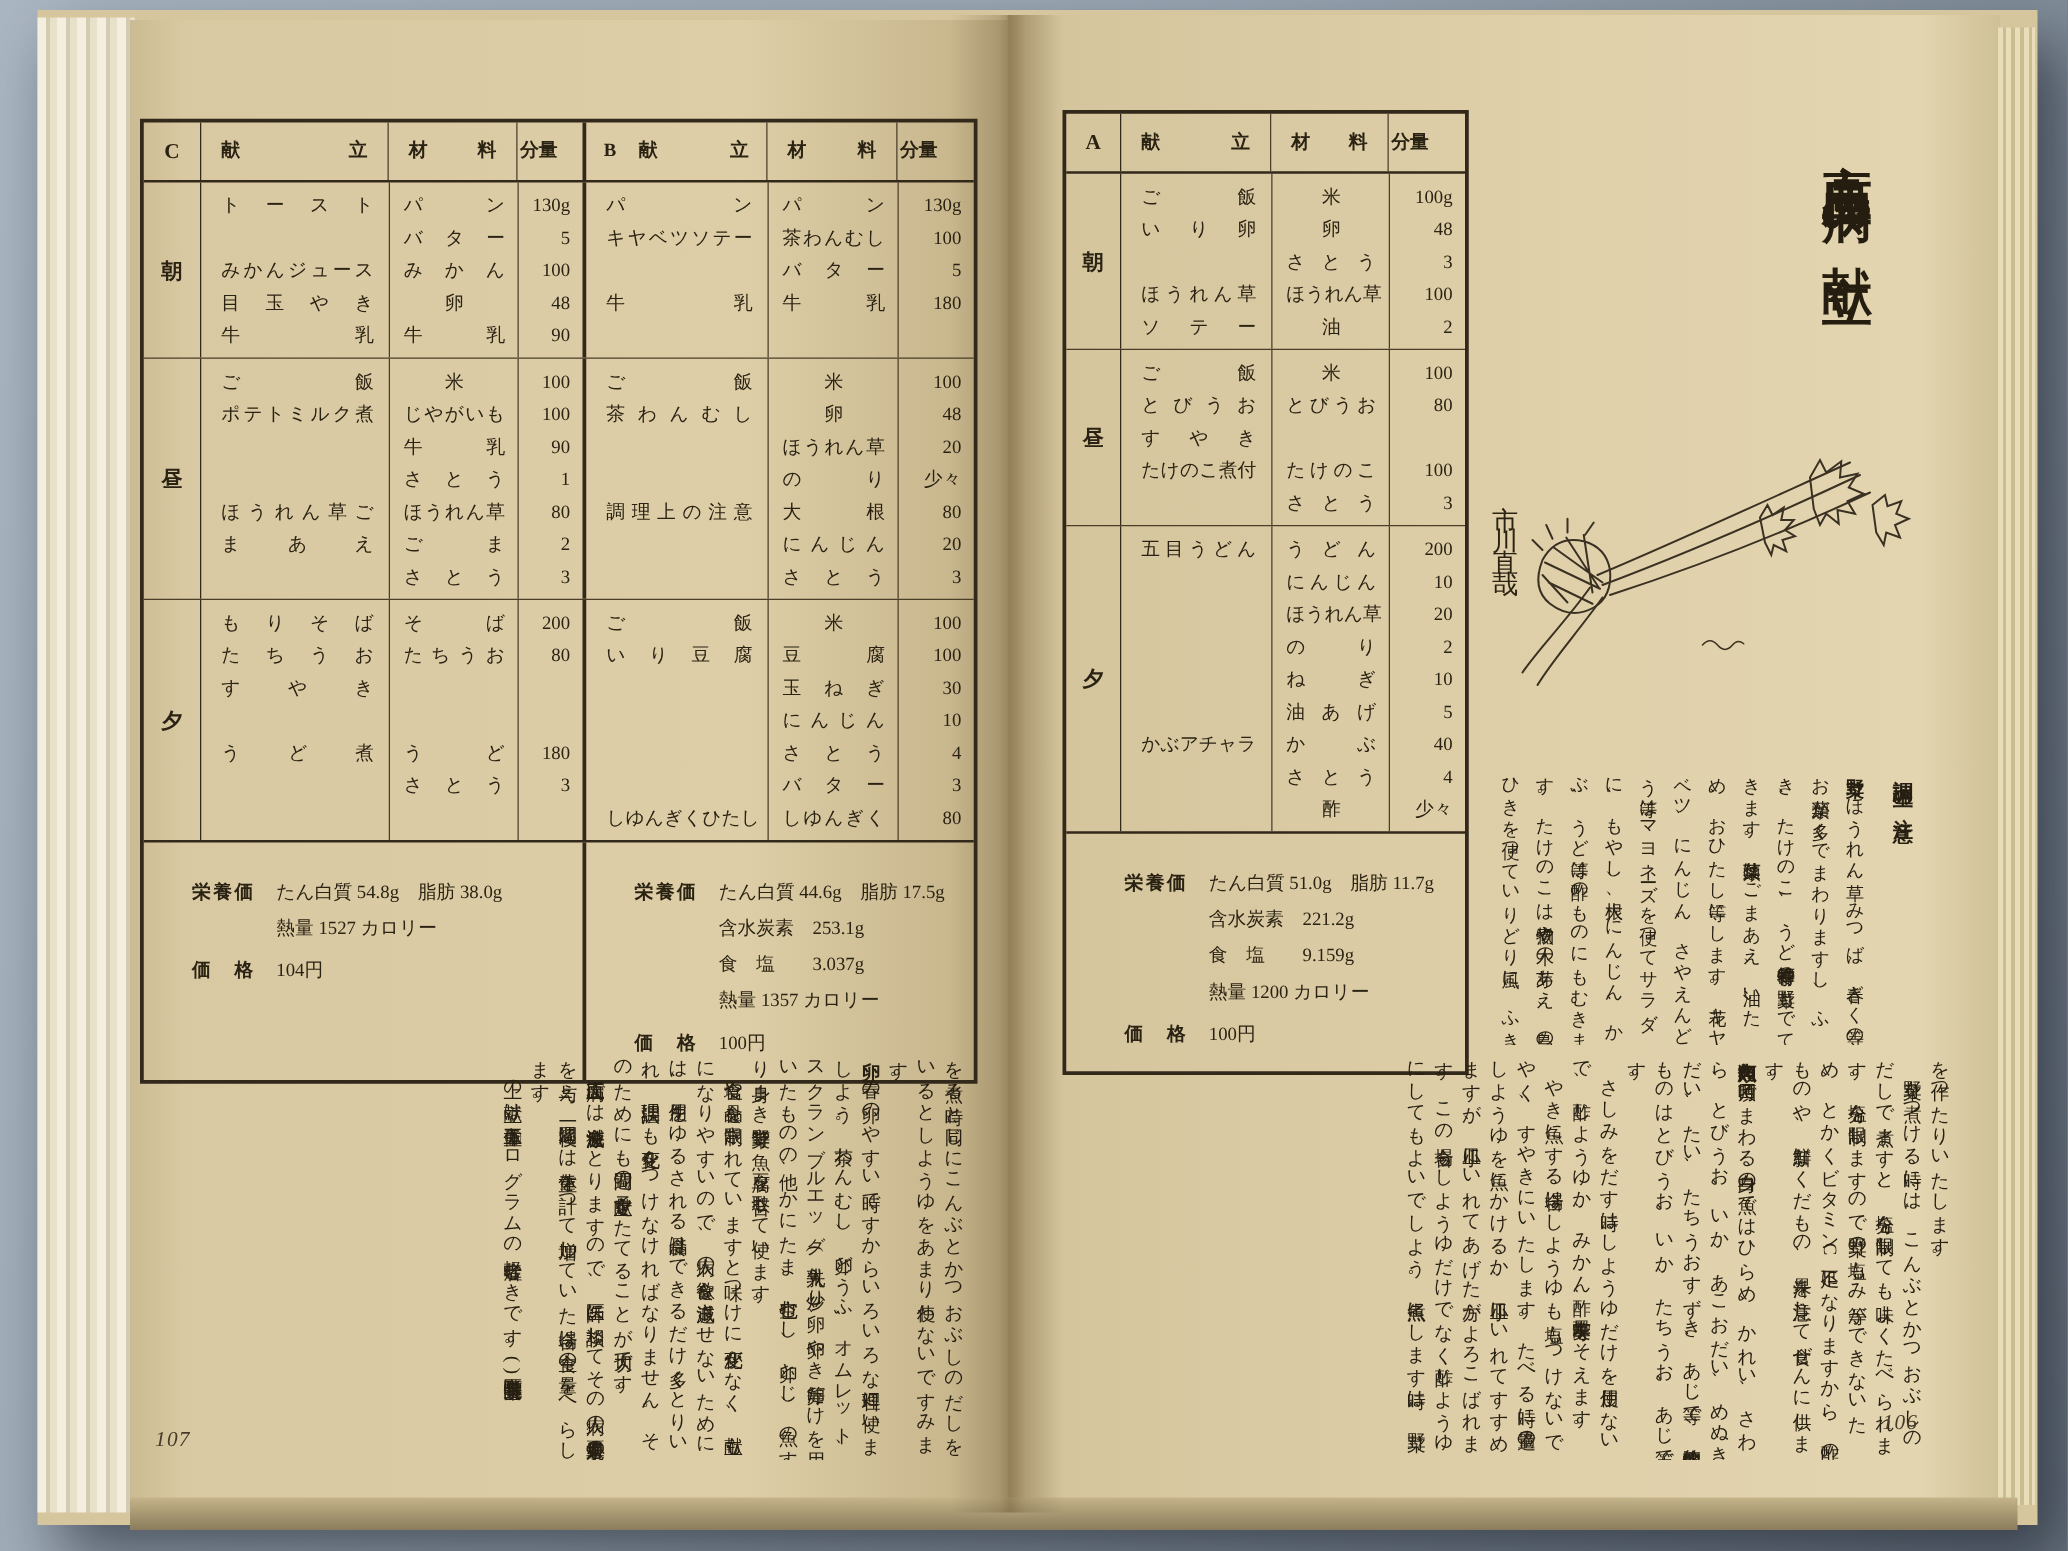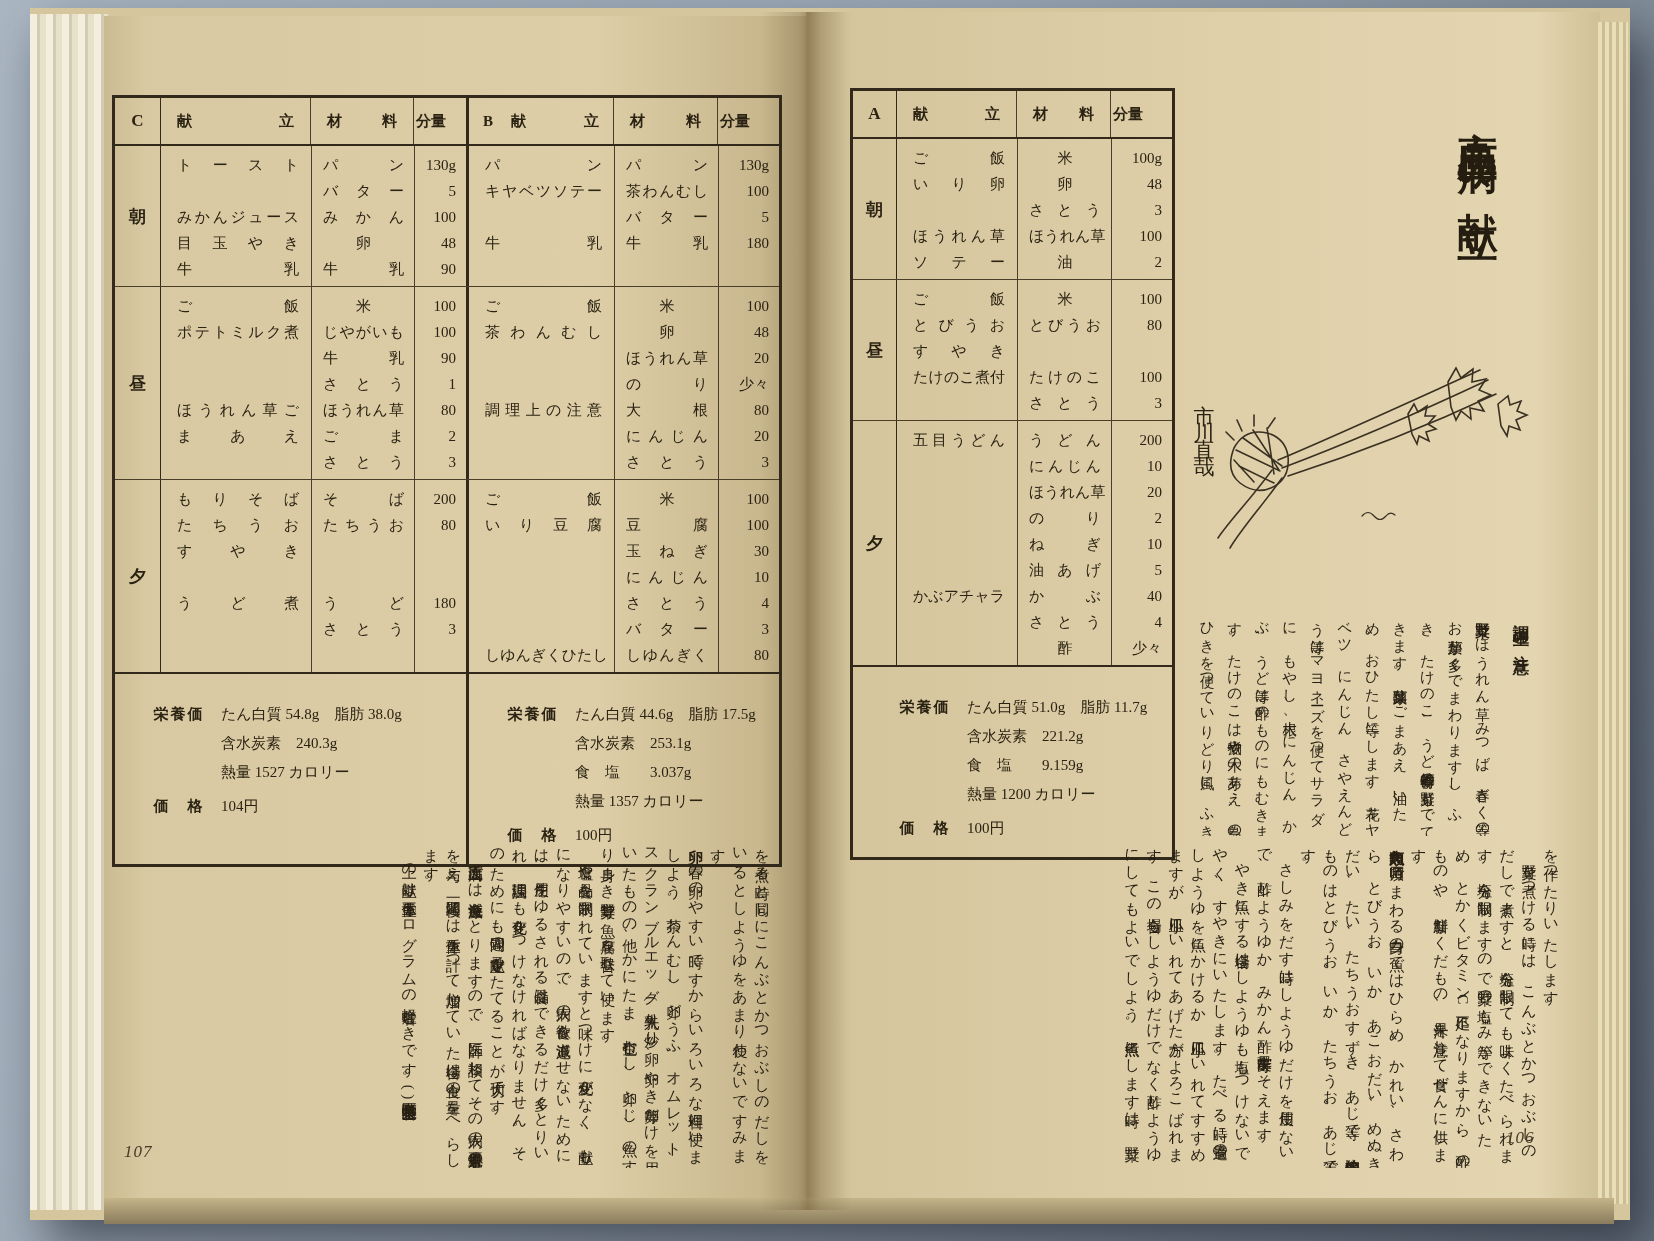--- a/index.html
+++ b/index.html
@@ -327,23 +327,20 @@
           <i class="vr vr2"></i>
         </div>
     </div>
     <div class="nutrow">
       <div class="nut">
         <div class="nrow">
             <b>栄養価</b>
             <span>たん白質 54.8g　脂肪 38.0g</span>
           </div>
         <div class="nrow ind">
-            <span>含水炭素　240.3g</span>
-          </div>
-        <div class="nrow ind">
             <span>熱量 1527 カロリー</span>
           </div>
         <div class="nrow price">
             <b>価　格</b>
             <span>104円</span>
           </div>
       </div>
       <div class="nut nut-b">
         <div class="nrow">
             <b>栄養価</b>

